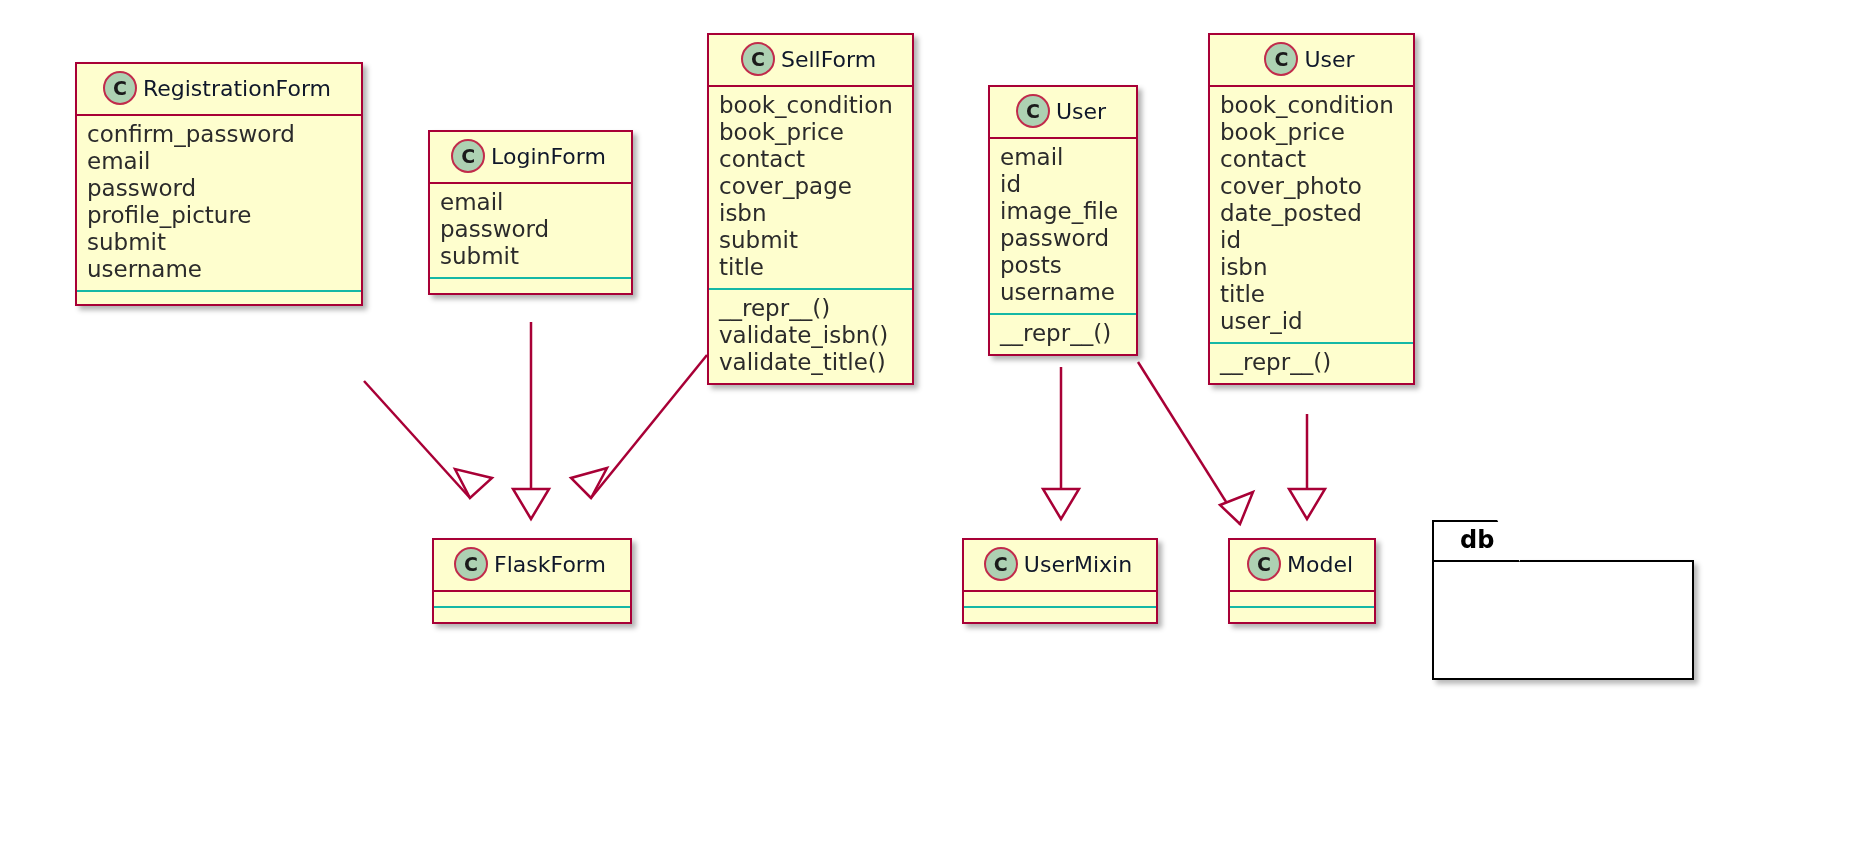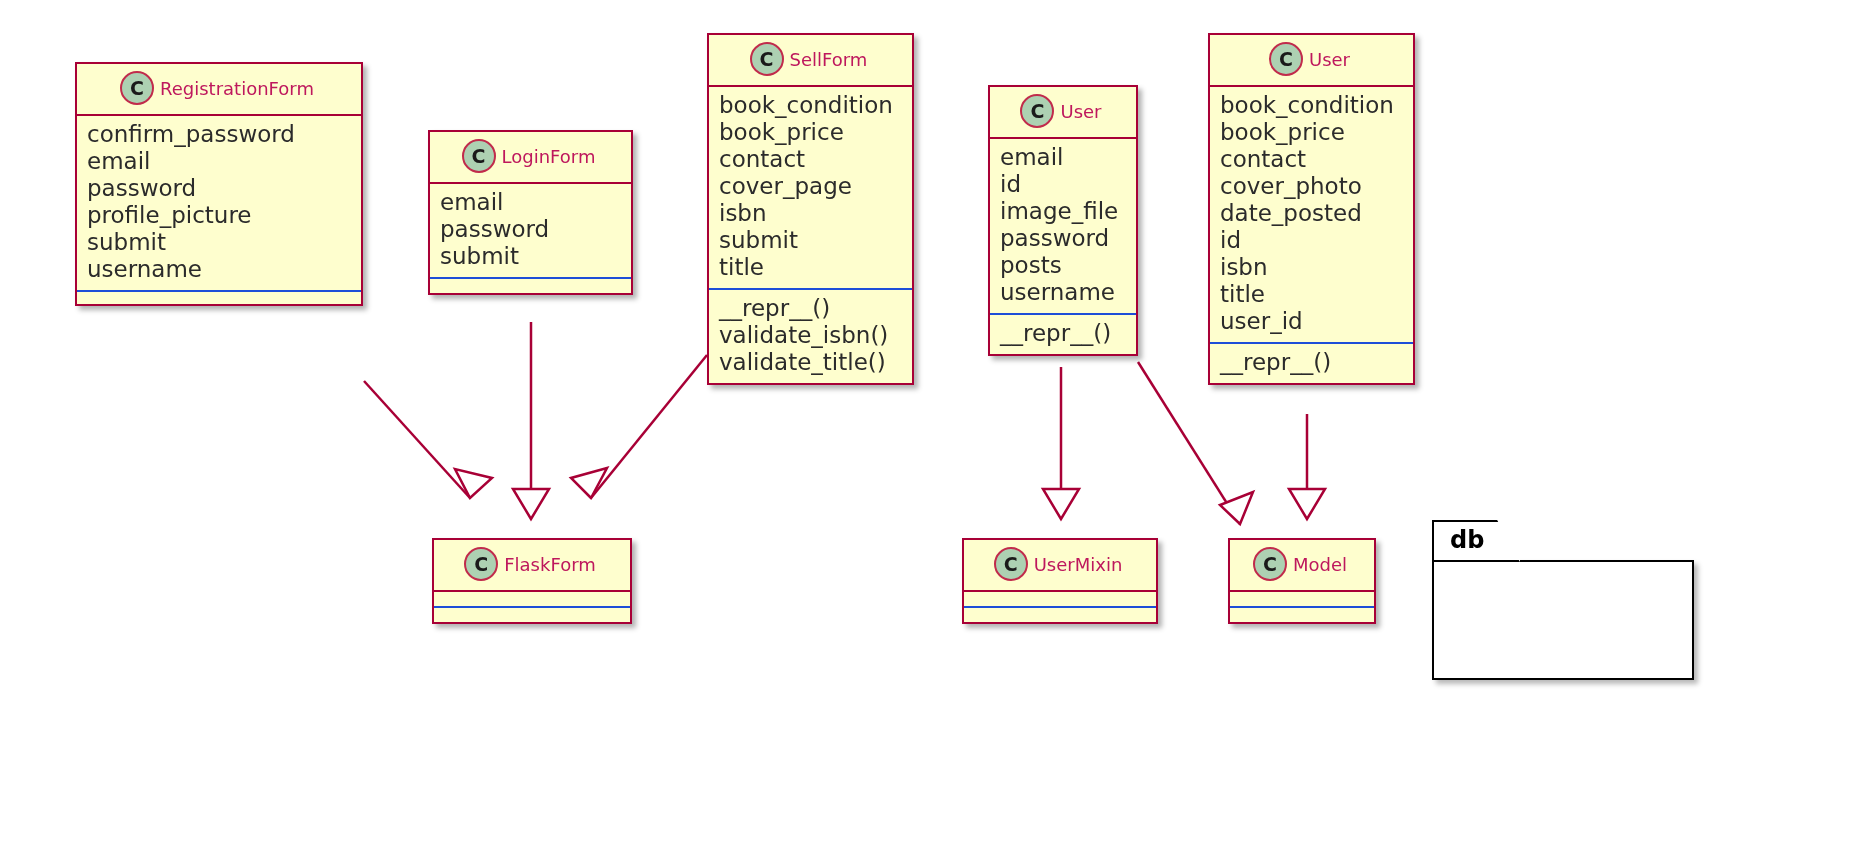--- a/index.html
+++ b/index.html
@@ -54,21 +54,21 @@
     box-sizing: border-box;
     clip-path: polygon(0 0, 74% 0, 100% 100%, 0 100%);
   }
   .pkg-tab-label {
     position: relative;
     z-index: 2;
     font-weight: bold;
     font-size: 24px;
     color: #000000;
     line-height: 40px;
-    padding-left: 18px;
+    padding-left: 28px;
     letter-spacing: 0px;
   }
   
   .cls {
     position: absolute;
     box-sizing: border-box;
     background: #FEFECE;
     border: 2px solid #A80036;
     box-shadow: 4px 4px 5px rgba(0,0,0,0.30);
     z-index: 5;
@@ -91,28 +91,28 @@
     display: flex;
     align-items: center;
     justify-content: center;
     font-size: 19px;
     font-weight: bold;
     color: #1a1a1a;
     line-height: 1;
     margin-right: 4px;
   }
   .cls-title {
-    font-size: 18px;
-    color: #be185d;
+    font-size: 22px;
+    color: #0f172a;
     white-space: nowrap;
     padding-left: 2px;
   }
   .cls-sect {
     padding: 5px 10px 7px 10px;
-    border-bottom: 2px solid #1d4ed8;
+    border-bottom: 2px solid #14b8a6;
   }
   .cls-sect:last-child { border-bottom: none; }
   .cls-sect.empty {
     height: 14px;
     padding: 0;
   }
   .member {
     font-size: 23px;
     color: #2b2b2b;
     line-height: 27px;

